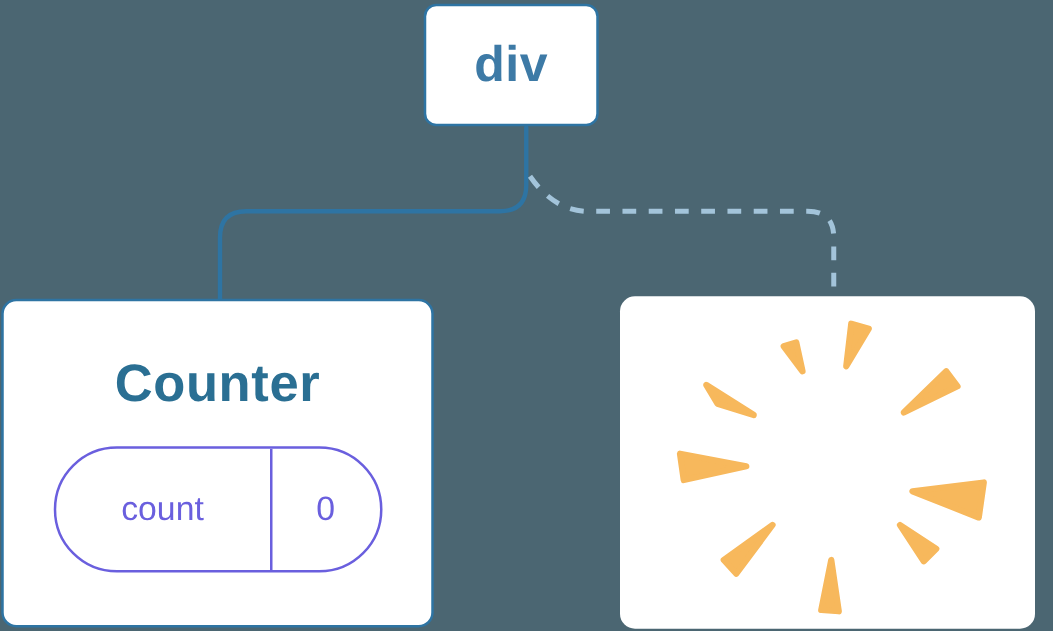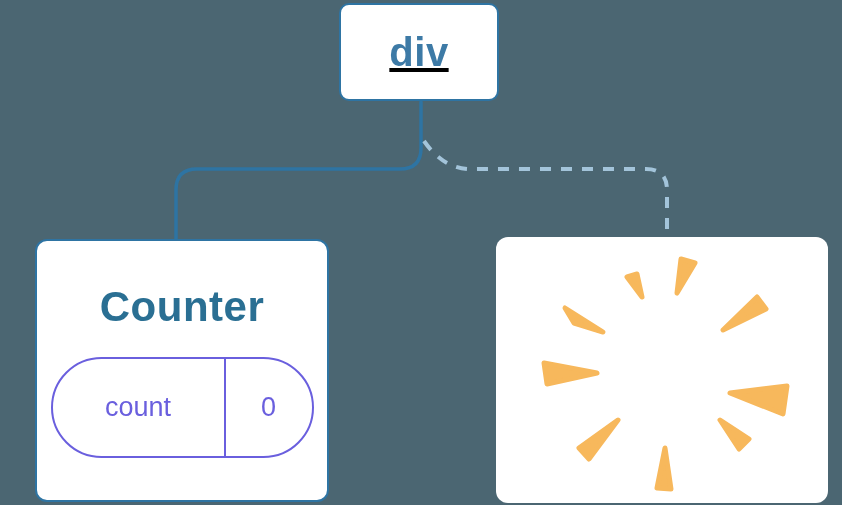--- a/index.html
+++ b/index.html
@@ -10,34 +10,34 @@
     overflow:hidden;
     font-family:"Liberation Sans", sans-serif;
   }
   
   .connectors{
     position:absolute;left:0;top:0;width:842px;height:505px;
     pointer-events:none;
   }
   
   .root-node{
-    position:absolute;left:339px;top:3px;width:160px;height:98px;
+    position:absolute;left:339px;top:3px;width:140px;height:98px;
     background:#ffffff;border:2.5px solid #2e74a3;border-radius:10px;
     box-sizing:border-box;
-    display:flex;align-items:center;justify-content:center;text-decoration:underline;
+    display:flex;align-items:center;justify-content:center;
   }
   .root-node .label{
     font-size:40px;font-weight:600;color:#3d7aa6;letter-spacing:0.5px;
   }
   
   .counter-card{
-    position:absolute;left:1px;top:239px;width:294px;height:263px;
+    position:absolute;left:1px;top:239px;width:346px;height:263px;
     background:#ffffff;border:2.5px solid #2e74a3;border-radius:12px;
     box-sizing:border-box;
-    display:flex;flex-direction:column;align-items:center;margin-left:34px;
+    display:flex;flex-direction:column;align-items:center;
   }
   .counter-card .title{
     margin-top:42px;
     font-size:42px;font-weight:600;color:#2a6f93;letter-spacing:0.5px;
   }
   .state-pill{
     margin-top:26px;
     width:263px;height:101px;
     border:2px solid #6a5fde;border-radius:51px;
     box-sizing:border-box;

